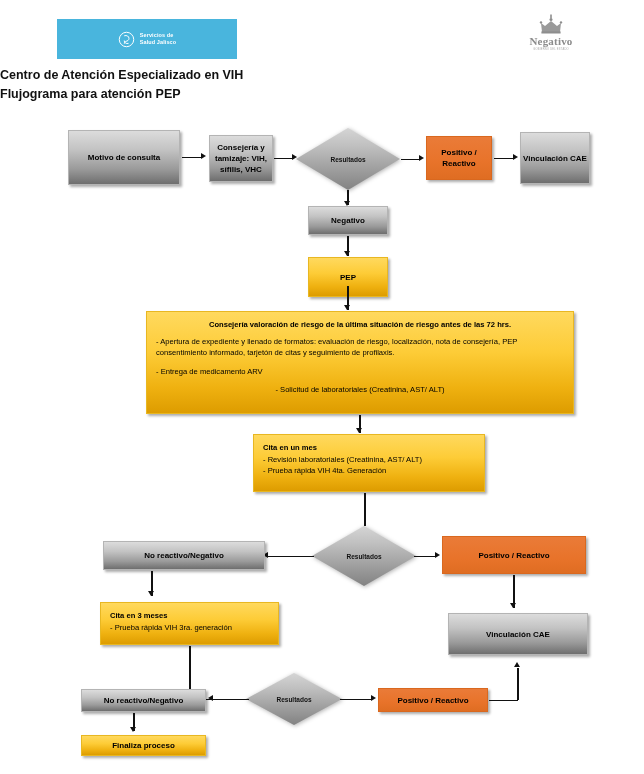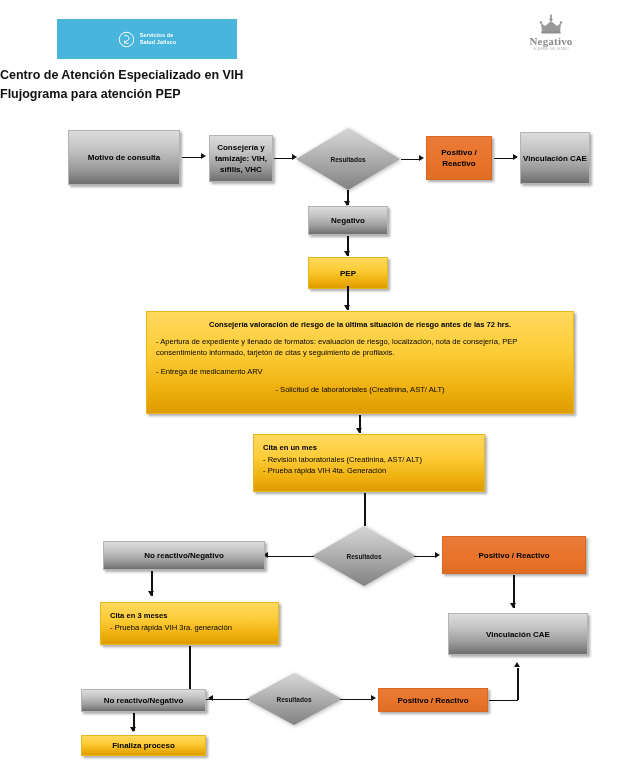--- a/index.html
+++ b/index.html
@@ -247,21 +247,21 @@
   <div class="conn v" style="left:347.3px; top:190px; height:15px;"></div>
   <div class="arrow down" style="left:344.4px; top:201px;"></div>
 
   <div class="node gray" style="left:308px; top:206px; width:80px; height:29px;">
     <span>Negativo</span>
   </div>
 
   <div class="conn v" style="left:347.3px; top:236px; height:20px;"></div>
   <div class="arrow down" style="left:344.4px; top:251px;"></div>
 
-  <div class="node yellow" style="left:308px; top:257px; width:80px; height:32px;">
+  <div class="node yellow" style="left:308px; top:257px; width:80px; height:40px;">
     <span>PEP</span>
   </div>
 
   <div class="conn v" style="left:347.3px; top:286px; height:24px;"></div>
   <div class="arrow down" style="left:344.4px; top:305px;"></div>
 
   <div class="node yellow left" style="left:146px; top:311px; width:428px; height:103px; display:block;">
     <div class="textblock">
       <span class="hd center-hd">Consejería valoración de riesgo de la última situación de riesgo antes de las 72 hrs.</span>
       <span class="ln" style="margin-top:5px;">- Apertura de expediente y llenado de formatos: evaluación de riesgo, localización, nota de consejería, PEP consentimiento informado, tarjetón de citas y seguimiento de profilaxis.</span>

